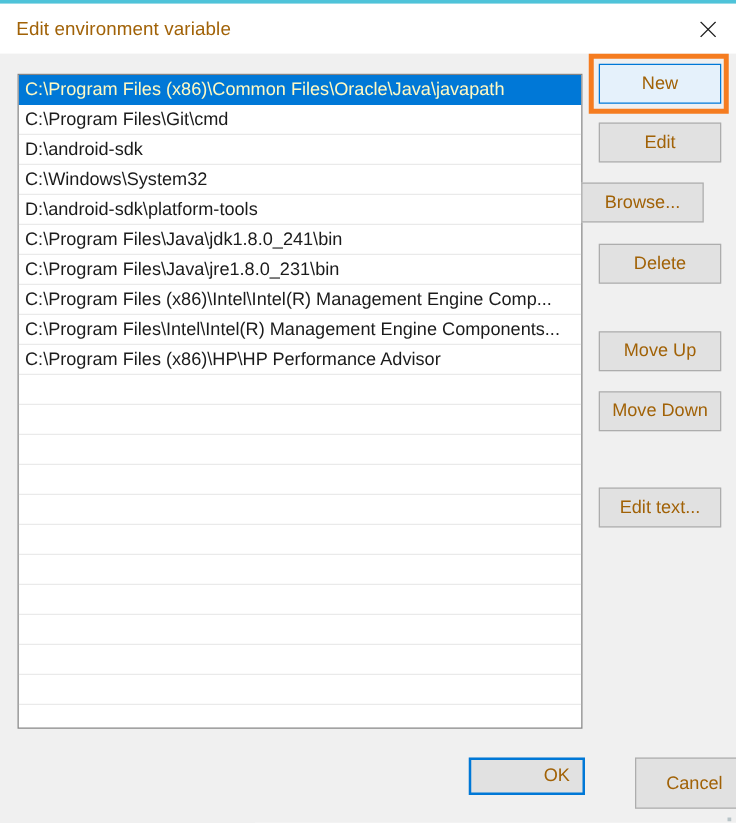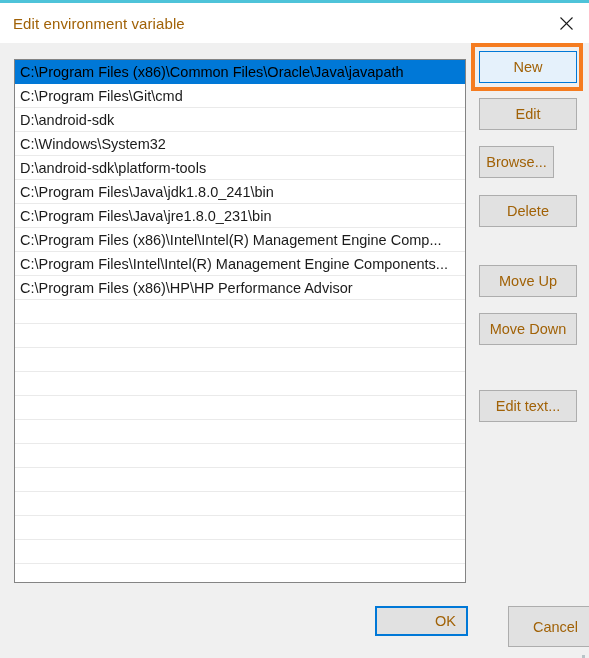--- a/index.html
+++ b/index.html
@@ -88,21 +88,21 @@
     border-bottom: 1px solid #eaeaea;
     padding: 0 5px;
     font-size: 14.5px;
     color: #1b1b1b;
     white-space: nowrap;
     overflow: hidden;
     cursor: default;
   }
   .list-row.selected {
     background: #0078d7;
-    color: #000000;
+    color: #fef9c3;
     border-bottom-color: #0078d7;
   }
   .list-row.empty { color: transparent; }
 
   
   .btn {
     position: absolute;
     background: #e1e1e1;
     border: 1px solid #adadad;
     box-sizing: border-box;
@@ -121,21 +121,21 @@
     border-color: #0078d7;
   }
   .btn.default {
     background: #e1e1e1;
     border: 2px solid #0078d7;
     padding-left: 48px;
   }
 
   #btn-new        { left: 479px; top: 8px;   width: 98px; height: 32px; }
   #btn-edit       { left: 479px; top: 55px;  width: 98px; height: 32px; }
-  #btn-browse     { left: 479px; top: 103px; width: 75px; height: 32px; }
+  #btn-browse     { left: 465px; top: 103px; width: 98px; height: 32px; }
   #btn-delete     { left: 479px; top: 152px; width: 98px; height: 32px; }
   #btn-move-up    { left: 479px; top: 222px; width: 98px; height: 32px; }
   #btn-move-down  { left: 479px; top: 270px; width: 98px; height: 32px; }
   #btn-edit-text  { left: 479px; top: 347px; width: 98px; height: 32px; }
 
   
   #annotation-highlight {
     position: absolute;
     left: 471px;
     top: 0px;

